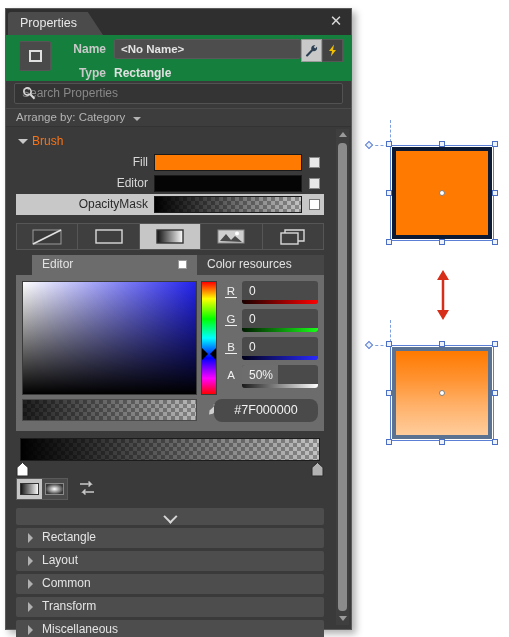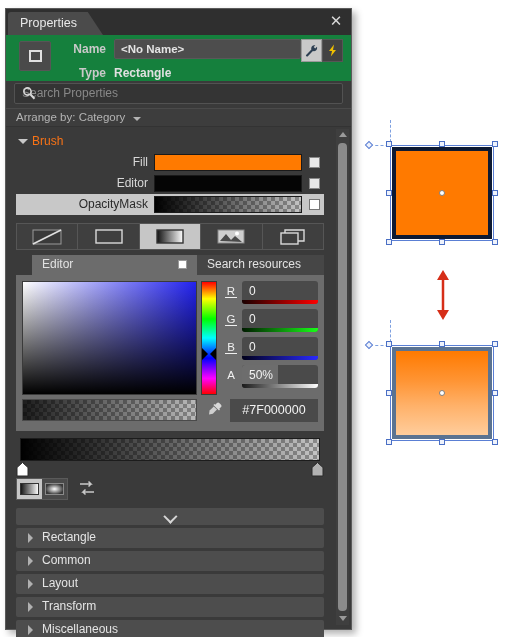--- a/index.html
+++ b/index.html
@@ -213,22 +213,22 @@
     background:#6d6d6d;
   }
 
   
   .hex-row { position:relative; height:26px; margin-top:4px; }
   .hex-strip {
     position:absolute; left:0; top:0; width:175px; height:22px;
     border:1px solid #4a4a4a;
   }
   .hex-field {
-    position:absolute; right:0; top:0; width:88px; height:23px;
-    background:#4a4a4a; border-radius:0;
+    position:absolute; right:0; top:0; width:104px; height:23px;
+    background:#4a4a4a; border-radius:8px;
     color:#f2f2f2; font-size:12.5px; line-height:22px; text-align:center;
   }
   .eyedrop { position:absolute; left:186px; top:3px; cursor:pointer; }
   .swapico { position:absolute; left:215px; top:4px; cursor:pointer; }
 
   
   .gstrip-wrap { margin:7px 10px 0 10px; position:relative; height:36px; }
   .gstrip {
     position:absolute; left:4px; right:4px; top:0; height:23px;
     border:1px solid #1c1c1c;
@@ -440,21 +440,21 @@
           <polyline points="5,4 5,1 24,1 24,12 18,12" fill="none" stroke="#dadada" stroke-width="1.4"></polyline>
         </svg>
       </div>
     </div>
 
     <div class="etabs">
       <div class="etab sel">
         <span>Editor</span>
         <i class="dot"></i>
       </div>
-      <div class="etab unsel">Search resources</div>
+      <div class="etab unsel">Color resources</div>
     </div>
 
     <div class="ebody">
       <div class="pick-row">
         <div class="sv-box">
           <div class="sv-grad"></div>
         </div>
         <div class="hue-strip">
           <i class="hue-mark-l"></i>
           <i class="hue-mark-r"></i>
@@ -565,25 +565,25 @@
     <div class="collapse-bar">
       <i></i>
     </div>
 
     <div class="ccat">
       <i class="tri-r"></i>
       <span>Rectangle</span>
     </div>
     <div class="ccat">
       <i class="tri-r"></i>
-      <span>Common</span>
+      <span>Layout</span>
     </div>
     <div class="ccat">
       <i class="tri-r"></i>
-      <span>Layout</span>
+      <span>Common</span>
     </div>
     <div class="ccat">
       <i class="tri-r"></i>
       <span>Transform</span>
     </div>
     <div class="ccat">
       <i class="tri-r"></i>
       <span>Miscellaneous</span>
     </div>
 

